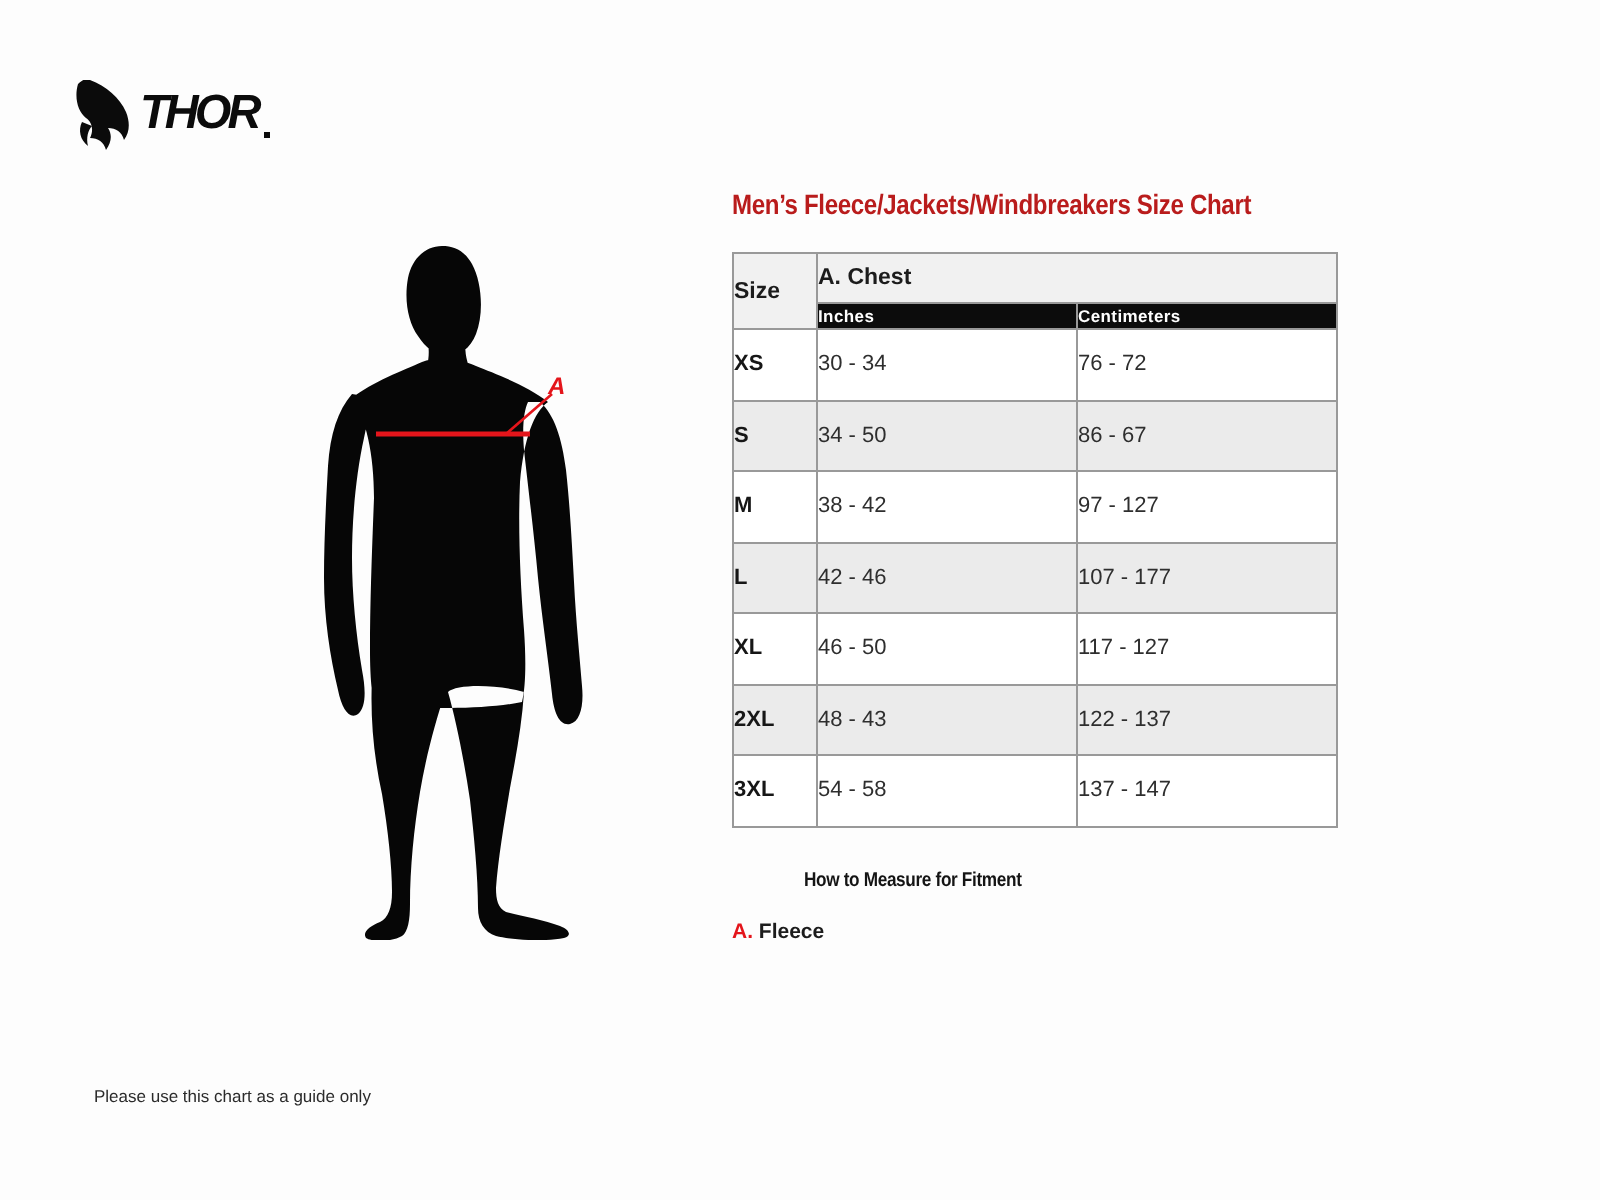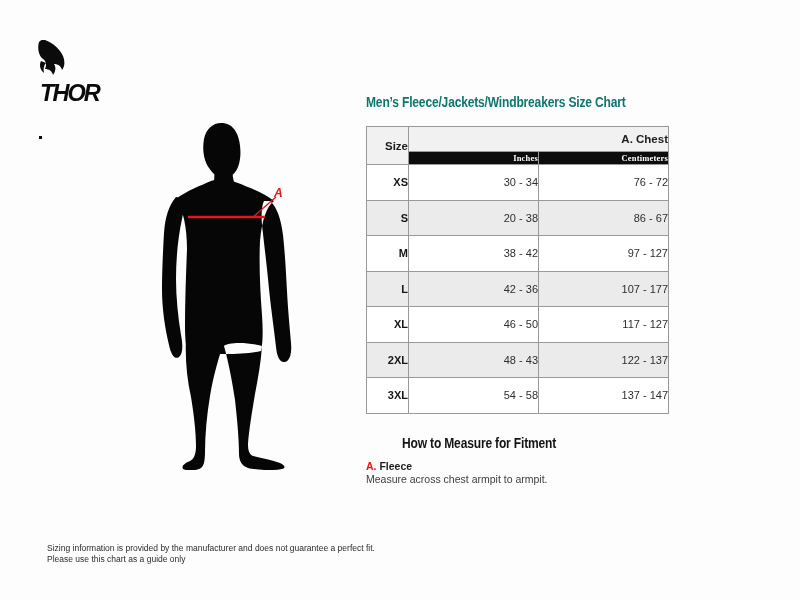--- a/index.html
+++ b/index.html
@@ -2,53 +2,53 @@
 <html style="--accent: #e4151b; --table-header-bg: #0c0c0c; --row-alt-bg: #ebebeb;"><head>
 <meta charset="utf-8">
 <style>
   html,body{margin:0;padding:0;background:#ffffff;}
   .page{
     position:relative;width:800px;height:600px;background:#fdfdfd;
     font-family:"Liberation Sans",sans-serif;color:#1a1a1a;overflow:hidden;
   }
 
   
-  .logo{position:absolute;left:37px;top:40px;display:flex;align-items:flex-start;flex-direction:column;}
+  .logo{position:absolute;left:37px;top:40px;display:flex;align-items:flex-start;}
   .logo-icon{width:30px;height:36px;}
   .logo-icon path{fill:#0b0b0b;}
   .logo-text{
     font-size:24px;font-weight:800;font-style:italic;letter-spacing:-2px;
     color:#0b0b0b;line-height:34px;margin-left:3px;
     display:inline-block;transform:scaleX(.98);transform-origin:left top;
   }
   .logo-dot{width:3px;height:3px;background:#0b0b0b;margin:26px 0 0 2px;}
 
   
   .figure{position:absolute;left:158px;top:115px;width:135px;height:355px;}
   .silhouette{fill:#060606;}
   .measure-line{stroke:var(--accent,#e4151b);stroke-width:2.4;}
   .measure-pointer{stroke:var(--accent,#e4151b);stroke-width:1.3;}
   .measure-letter-svg{fill:var(--accent,#e4151b);font-family:"Liberation Sans",sans-serif;
     font-size:12px;font-weight:bold;font-style:italic;}
 
   
   .condensed{display:inline-block;transform:scaleX(.86);transform-origin:left top;white-space:nowrap;}
-  .chart-title{position:absolute;left:366px;top:94px;font-size:14px;font-weight:700;color:#0f766e;letter-spacing:-.2px;}
-  .measure-title{position:absolute;left:366px;top:435px;font-size:14px;font-weight:700;color:#141414;letter-spacing:-.2px;padding-left:36px;}
+  .chart-title{position:absolute;left:366px;top:94px;font-size:14px;font-weight:700;color:#b91c1c;letter-spacing:-.2px;}
+  .measure-title{position:absolute;left:366px;top:435px;font-size:10px;font-weight:700;color:#141414;letter-spacing:-.2px;padding-left:36px;}
 
   
   .size-table{
     position:absolute;left:366px;top:126px;width:302px;
-    border-collapse:collapse;table-layout:fixed;text-align:right;
+    border-collapse:collapse;table-layout:fixed;text-align:left;
   }
   .size-table th,.size-table td{border:1px solid #999;padding:0;}
   .size-table .h1 th{height:24px;background:#f1f1f1;font-size:11.5px;font-weight:700;color:#1c1c1c;}
   .size-table .h2 th{
     height:12px;background:var(--table-header-bg,#0c0c0c);color:#fff;
-    font-size:8.5px;font-weight:700;letter-spacing:.2px;font-family:Liberation Serif, serif;
+    font-size:8.5px;font-weight:700;letter-spacing:.2px;
   }
   .size-table tbody td{height:34.5px;font-size:11px;color:#2e2e2e;background:#fff;}
   .size-table tbody td.size{font-weight:700;color:#161616;}
   .size-table tbody tr.alt td{background:var(--row-alt-bg,#ebebeb);}
 
   
   .measure-item{position:absolute;left:366px;top:460px;font-size:10.5px;font-weight:700;color:#1c1c1c;}
   .measure-item .letter{color:var(--accent,#e4151b);}
   .measure-desc{position:absolute;left:366px;top:473px;font-size:10.5px;color:#3d3d3d;}
 
@@ -104,31 +104,31 @@
       </tr>
     </thead>
     <tbody>
       <tr>
         <td class="size">XS</td>
         <td>30 - 34</td>
         <td>76 - 72</td>
       </tr>
       <tr class="alt">
         <td class="size">S</td>
-        <td>20 - 38</td>
+        <td>34 - 50</td>
         <td>86 - 67</td>
       </tr>
       <tr>
         <td class="size">M</td>
         <td>38 - 42</td>
         <td>97 - 127</td>
       </tr>
       <tr class="alt">
         <td class="size">L</td>
-        <td>42 - 36</td>
+        <td>42 - 46</td>
         <td>107 - 177</td>
       </tr>
       <tr>
         <td class="size">XL</td>
         <td>46 - 50</td>
         <td>117 - 127</td>
       </tr>
       <tr class="alt">
         <td class="size">2XL</td>
         <td>48 - 43</td>
@@ -142,20 +142,18 @@
     </tbody>
   </table>
 
   <div class="measure-title">
     <span class="condensed">How to Measure for Fitment</span>
   </div>
   <div class="measure-item">
     <span class="letter">A.</span>
     <span class="name">Fleece</span>
   </div>
-  <div class="measure-desc">Measure across chest armpit to armpit.</div>
 
   <div class="disclaimer">
-    <div>Sizing information is provided by the manufacturer and does not guarantee a perfect fit.</div>
     <div>Please use this chart as a guide only</div>
   </div>
 
 </div>
 
 </body></html>

